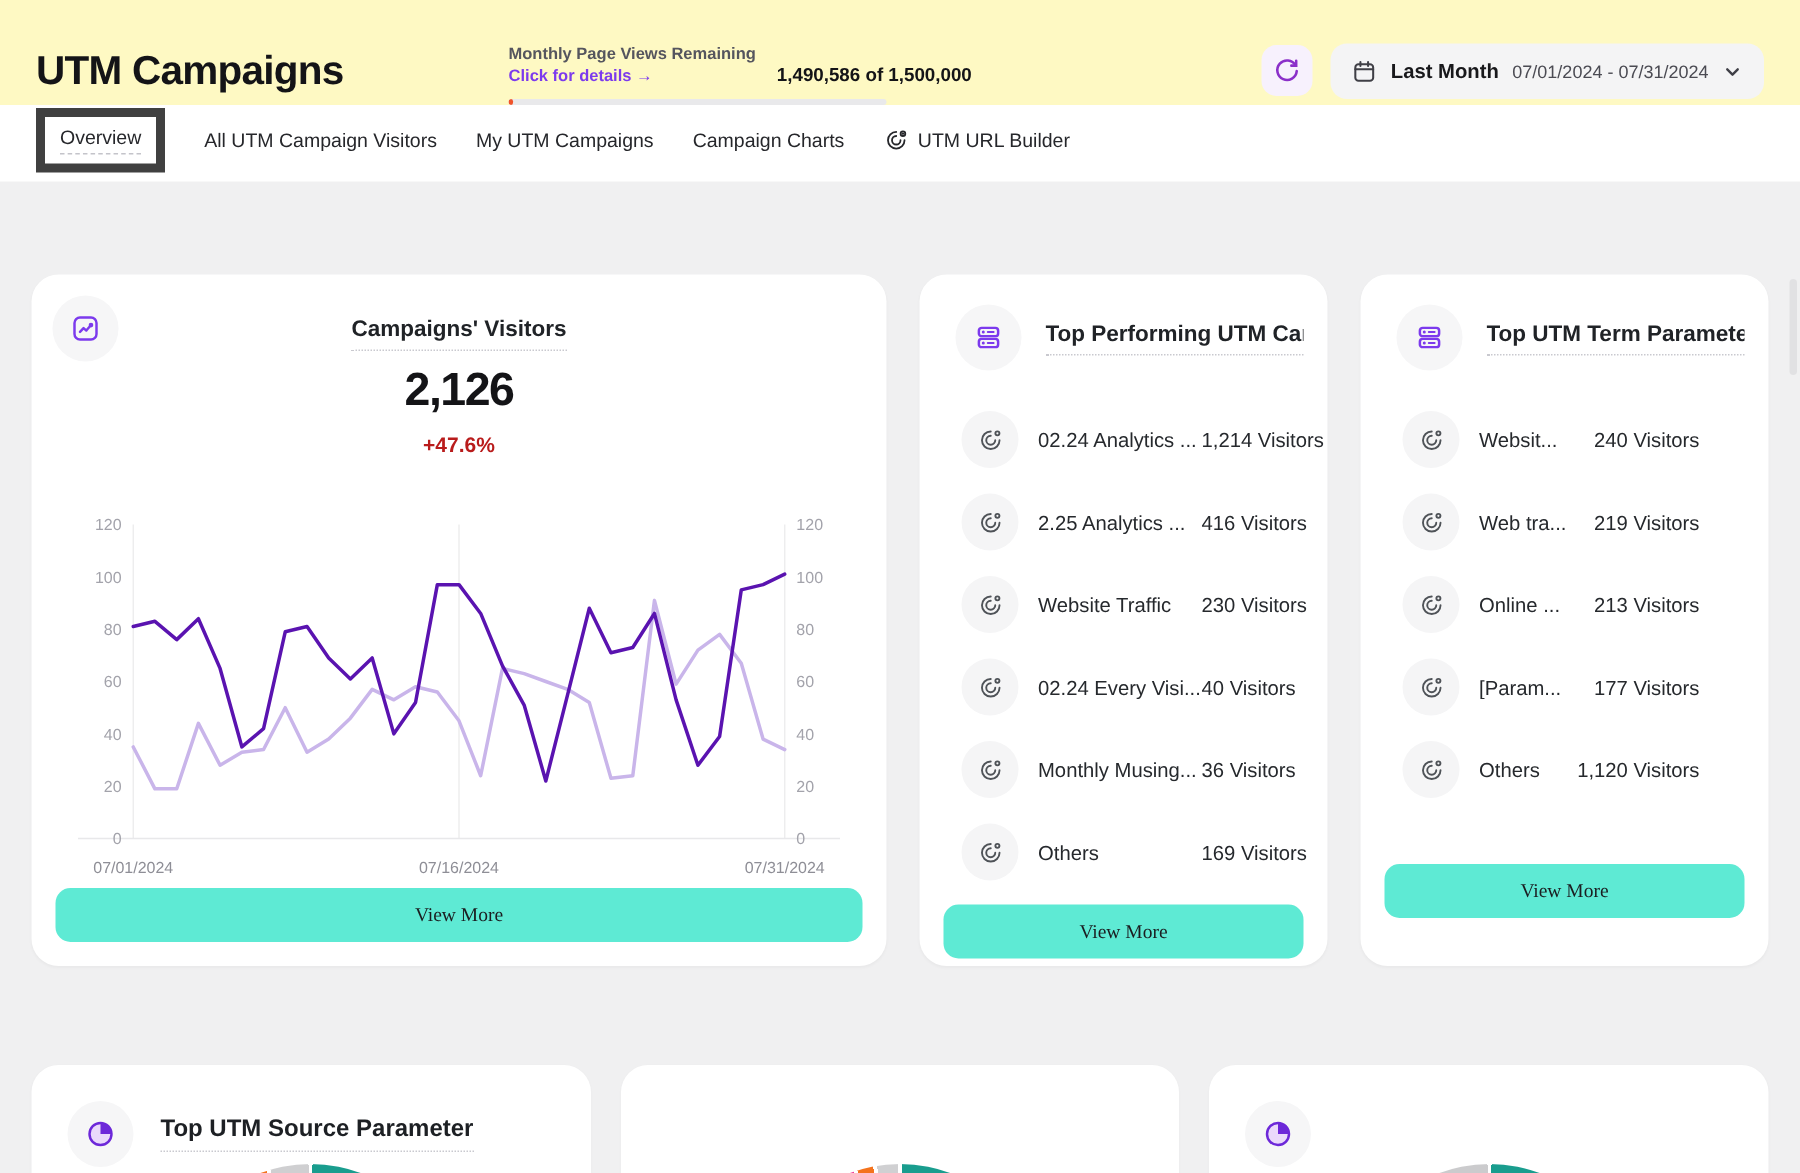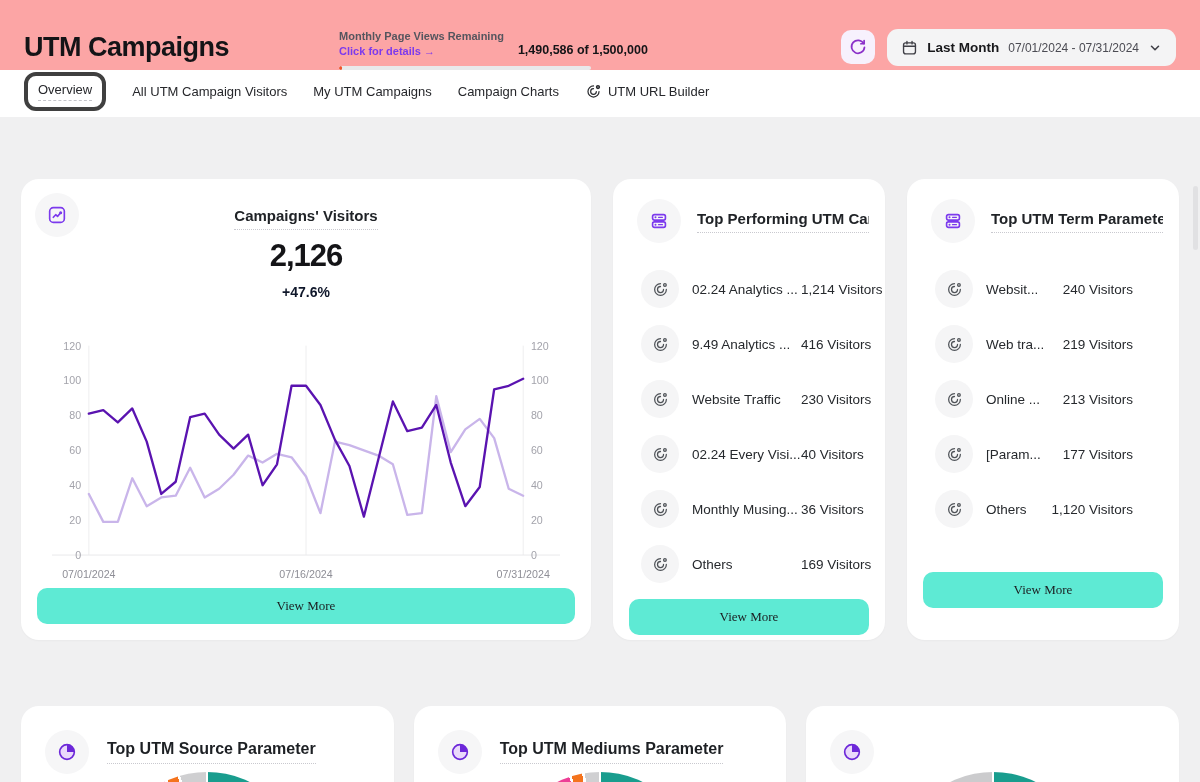--- a/index.html
+++ b/index.html
@@ -1,56 +1,56 @@
 <!DOCTYPE html>
 <html><head>
 <meta charset="utf-8">
 <style>
   * { margin:0; padding:0; box-sizing:border-box; }
   html,body { width:1200px; height:782px; overflow:hidden; }
   body { font-family:"Liberation Sans", sans-serif; background:#f0f0f1; color:#202327; position:relative; }
 
   
-  .topbar { background:#fca5a5; padding:26px 24px 0 24px; display:flex; align-items:flex-start; }
+  .topbar { background:#fef9c3; padding:26px 24px 0 24px; display:flex; align-items:flex-start; }
   .page-title { font-size:27px; font-weight:700; letter-spacing:-0.5px; color:#141417; margin-top:6px; }
   .quota { margin-left:110px; width:252px; margin-top:4px; }
   .quota-top { display:flex; align-items:flex-end; }
   .quota-labels { flex:1; }
   .quota-label { font-size:11px; font-weight:600; color:#55555e; white-space:nowrap; }
   .quota-link { font-size:11px; font-weight:600; color:#7c3aed; margin-top:3px; cursor:pointer; white-space:nowrap; }
   .quota-usage { font-size:12.5px; font-weight:700; color:#141417; margin-left:14px; margin-top:6px; white-space:nowrap; }
   .quota-bar { margin-top:9px; height:4px; background:#e9e9eb; border-radius:2px; position:relative; overflow:hidden; }
   .quota-bar-fill { position:absolute; left:0; top:0; bottom:0; background:#f0532a; border-radius:2px; }
   .topbar-spacer { flex:1; }
   .refresh-btn { width:34px; height:34px; border-radius:10px; background:#f7f1fd; border:none; display:flex; align-items:center; justify-content:center; cursor:pointer; margin-top:4px; }
   .date-pill { margin-left:12px; margin-top:3px; height:37px; border-radius:11px; background:#f4f4f5; display:flex; align-items:center; gap:9px; padding:0 14px; cursor:pointer; }
   .date-preset { font-size:13.5px; font-weight:600; color:#18181b; }
   .date-range { font-size:12px; font-weight:500; color:#4b4b53; }
 
   
   .tabs { background:#fff; padding:8px 24px 12px 24px; display:flex; align-items:center; gap:26px; }
   .tab { font-size:13px; font-weight:500; color:#26272b; cursor:pointer; display:flex; align-items:center; gap:6px; white-space:nowrap; background:none; border:none; font-family:inherit; }
-  .tab-active-box { border:4px solid #404040; border-radius:12px; padding:6px 10px; margin:-6px 0; }
+  .tab-active-box { border:6px solid #404040; border-radius:0; padding:6px 10px; margin:-6px 0; }
   .tab-active-label { border-bottom:1.5px dashed #c4c4ca; padding-bottom:3px; }
 
   
   .content { padding:18px 21px 0 21px; }
   .row1 { display:grid; grid-template-columns:570px 272px 272px; gap:22px; height:505px; }
   .row2 { margin-top:22px; display:grid; grid-template-columns:1fr 1fr 1fr; gap:20px; height:240px; }
   .card { background:#fff; border-radius:18px; box-shadow:0 1px 2px rgba(0,0,0,0.03); position:relative; display:flex; flex-direction:column; overflow:hidden;margin-top:44px; }
 
   .icon-circle { width:44px; height:44px; border-radius:50%; background:#f6f6f7; display:flex; align-items:center; justify-content:center; flex:none; }
   .dotted-u { border-bottom:1.5px dotted #c9c9cf; padding-bottom:5px; }
 
   
   .card-visitors { text-align:center; padding-top:24px; }
   .card-visitors .icon-circle { position:absolute; left:14px; top:14px; }
   .v-title { font-size:15px; font-weight:600; color:#202327; display:inline-block; margin:4px auto 0; }
   .v-total { font-size:31px; font-weight:700; letter-spacing:-1px; color:#141417; margin-top:8px; }
-  .v-delta { font-size:14px; font-weight:600; color:#0f172a; margin-top:10px; }
+  .v-delta { font-size:14px; font-weight:600; color:#b91c1c; margin-top:10px; }
   .v-chart { margin:34px auto 0; display:block; }
   .view-more { margin:auto 16px 16px 16px; height:36px; border-radius:10px; background:#5eead4; border:none; font-family:Liberation Serif, serif; font-size:13px; font-weight:500; color:#1b1d20; cursor:pointer; flex:none; }
 
   
   .card-list { padding:20px 0 16px 0; }
   .list-head { display:flex; align-items:center; gap:16px; padding:0 16px 0 24px; }
   .list-title { font-size:15px; font-weight:600; color:#202327; white-space:nowrap; overflow:hidden; }
   .list-rows { margin-top:26px; }
   .list-row { display:flex; align-items:center; padding-left:28px; height:40px; margin-bottom:15px; cursor:pointer; }
   .li-icon { width:38px; height:38px; border-radius:50%; background:#f5f5f6; display:flex; align-items:center; justify-content:center; flex:none; }
@@ -214,21 +214,21 @@
               <span class="li-value">1,214 Visitors</span>
             </div>
           <div class="list-row">
               <span class="li-icon">
                 <svg width="19" height="19" viewBox="0 0 24 24" fill="none" stroke="#4f5358" stroke-width="1.6" stroke-linecap="round">
                   <path d="M12 8.2a3.8 3.8 0 1 0 3.8 3.8"></path>
                   <path d="M12 4.6a7.4 7.4 0 1 0 7.4 7.4"></path>
                   <circle cx="17.6" cy="6.2" r="1.7"></circle>
                 </svg>
               </span>
-              <span class="li-name">9.49 Analytics ...</span>
+              <span class="li-name">2.25 Analytics ...</span>
               <span class="li-value">416 Visitors</span>
             </div>
           <div class="list-row">
               <span class="li-icon">
                 <svg width="19" height="19" viewBox="0 0 24 24" fill="none" stroke="#4f5358" stroke-width="1.6" stroke-linecap="round">
                   <path d="M12 8.2a3.8 3.8 0 1 0 3.8 3.8"></path>
                   <path d="M12 4.6a7.4 7.4 0 1 0 7.4 7.4"></path>
                   <circle cx="17.6" cy="6.2" r="1.7"></circle>
                 </svg>
               </span>
@@ -355,29 +355,20 @@
             </svg>
           </span>
           <span class="donut-title dotted-u">Top UTM Source Parameter</span>
         </div>
         <div class="donut" style="background: conic-gradient(rgb(255, 255, 255) 0deg, rgb(255, 255, 255) 0.8deg, rgb(25, 157, 142) 0.8deg, rgb(25, 157, 142) 107.2deg, rgb(255, 255, 255) 107.2deg, rgb(255, 255, 255) 108deg, rgb(228, 228, 231) 108deg, rgb(228, 228, 231) 303deg, rgb(255, 255, 255) 303deg, rgb(255, 255, 255) 303.8deg, rgb(162, 26, 229) 303.8deg, rgb(162, 26, 229) 321.2deg, rgb(255, 255, 255) 321.2deg, rgb(255, 255, 255) 322deg, rgb(255, 255, 255) 322deg, rgb(255, 255, 255) 322.8deg, rgb(236, 62, 149) 322.8deg, rgb(236, 62, 149) 334.2deg, rgb(255, 255, 255) 334.2deg, rgb(255, 255, 255) 335deg, rgb(255, 255, 255) 335deg, rgb(255, 255, 255) 335.8deg, rgb(244, 115, 29) 335.8deg, rgb(244, 115, 29) 342.2deg, rgb(255, 255, 255) 342.2deg, rgb(255, 255, 255) 343deg, rgb(255, 255, 255) 343deg, rgb(255, 255, 255) 343.8deg, rgb(207, 207, 209) 343.8deg, rgb(207, 207, 209) 359.2deg, rgb(255, 255, 255) 359.2deg, rgb(255, 255, 255) 360deg);">
             <div class="donut-hole"></div>
           </div>
       </article>
 
       <article class="card card-donut">
-        <div class="donut-head">
-          <span class="icon-circle">
-            <svg width="22" height="22" viewBox="0 0 24 24">
-              <circle cx="12" cy="12" r="8" fill="#ead9fb" stroke="#6d28d9" stroke-width="1.8"></circle>
-              <path d="M12 12 L12 4 A8 8 0 0 1 20 12 Z" fill="#6d28d9"></path>
-            </svg>
-          </span>
-          <span class="donut-title dotted-u">Top UTM Mediums Parameter</span>
-        </div>
         <div class="donut" style="background: conic-gradient(rgb(255, 255, 255) 0deg, rgb(255, 255, 255) 0.8deg, rgb(25, 157, 142) 0.8deg, rgb(25, 157, 142) 107.2deg, rgb(255, 255, 255) 107.2deg, rgb(255, 255, 255) 108deg, rgb(228, 228, 231) 108deg, rgb(228, 228, 231) 300deg, rgb(255, 255, 255) 300deg, rgb(255, 255, 255) 300.8deg, rgb(47, 124, 232) 300.8deg, rgb(47, 124, 232) 307.2deg, rgb(255, 255, 255) 307.2deg, rgb(255, 255, 255) 308deg, rgb(255, 255, 255) 308deg, rgb(255, 255, 255) 308.8deg, rgb(154, 31, 224) 308.8deg, rgb(154, 31, 224) 331.2deg, rgb(255, 255, 255) 331.2deg, rgb(255, 255, 255) 332deg, rgb(255, 255, 255) 332deg, rgb(255, 255, 255) 332.8deg, rgb(237, 62, 150) 332.8deg, rgb(237, 62, 150) 341.2deg, rgb(255, 255, 255) 341.2deg, rgb(255, 255, 255) 342deg, rgb(255, 255, 255) 342deg, rgb(255, 255, 255) 342.8deg, rgb(244, 115, 29) 342.8deg, rgb(244, 115, 29) 349.2deg, rgb(255, 255, 255) 349.2deg, rgb(255, 255, 255) 350deg, rgb(255, 255, 255) 350deg, rgb(255, 255, 255) 350.8deg, rgb(208, 208, 210) 350.8deg, rgb(208, 208, 210) 359.2deg, rgb(255, 255, 255) 359.2deg, rgb(255, 255, 255) 360deg);">
             <div class="donut-hole"></div>
           </div>
       </article>
 
       <article class="card card-donut">
         <div class="donut-head">
           <span class="icon-circle">
             <svg width="22" height="22" viewBox="0 0 24 24">
               <circle cx="12" cy="12" r="8" fill="#ead9fb" stroke="#6d28d9" stroke-width="1.8"></circle>

